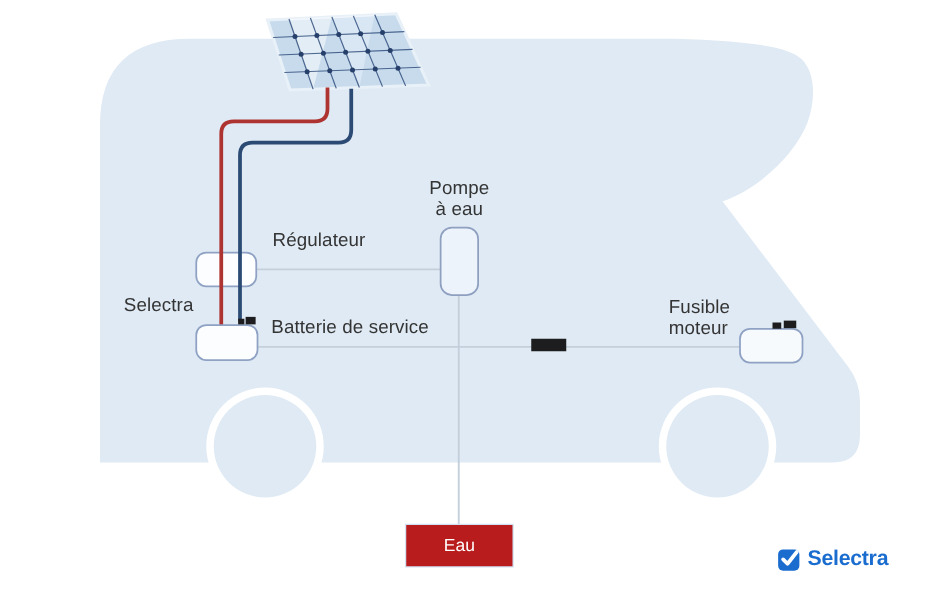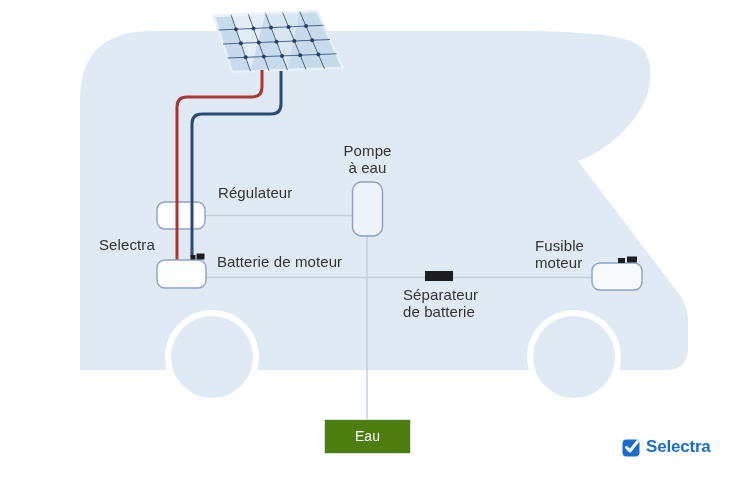--- a/index.html
+++ b/index.html
@@ -3,21 +3,21 @@
 <meta charset="utf-8">
 <style>
   html,body{margin:0;padding:0;background:#ffffff;}
   .stage{position:relative;width:750px;height:478px;background:#ffffff;overflow:hidden;
          font-family:"Liberation Sans",sans-serif;}
   .layer{position:absolute;left:0;top:0;}
   .lbl{position:absolute;font-size:15px;line-height:17px;color:#343434;
        white-space:pre-line;letter-spacing:.1px;}
   .lbl.center{text-align:center;}
   .eau-box{position:absolute;left:325px;top:420px;width:85px;height:33px;
-           background:#4d7c0f;color:#ffffff;font-size:14px;line-height:33px;
+           background:#b91c1c;color:#ffffff;font-size:14px;line-height:33px;
            text-align:center;box-shadow:0 0 0 1px #d3e2f3;}
   .logo{position:absolute;left:622px;top:437px;display:flex;align-items:center;gap:5px;}
   .logo-text{font-size:17px;font-weight:700;color:#1a6dcf;letter-spacing:-.2px;}
 </style>
 </head>
 <body>
 
 <div class="stage">
 
   <svg class="layer" width="750" height="478" viewBox="0 0 750 478">
@@ -94,27 +94,25 @@
       <rect x="592" y="263" width="50" height="27" rx="8" fill="rgba(252,254,255,0.8)" stroke-width="1.4" stroke="#8fa2c4"></rect>
       <rect x="618" y="258" width="7" height="5" fill="#1d1d1f"></rect>
       <rect x="627" y="256.5" width="10" height="6" fill="#1d1d1f"></rect>
     </g>
   </svg>
 
   <div class="lbl" style="left:99px;top:236px">Selectra</div>
 
   <div class="lbl" style="left:218px;top:184px">Régulateur</div>
 
-  <div class="lbl" style="left:217px;top:253px">Batterie de moteur</div>
+  <div class="lbl" style="left:217px;top:253px">Batterie de service</div>
 
   <div class="lbl center" style="left:325px;top:142px;width:85px">Pompe
 à eau</div>
 
-  <div class="lbl" style="left:403px;top:286px">Séparateur
-de batterie</div>
 
   <div class="lbl" style="left:535px;top:237px">Fusible
 moteur</div>
 
   <div class="eau-box">Eau</div>
 
   <div class="logo">
     <svg width="19" height="19" viewBox="0 0 19 19">
       <rect x="0.5" y="1.5" width="17" height="17" rx="4" fill="#1a6dcf"></rect>
       <path d="M4.5 9.5 L8 13 L15.5 3.5" fill="none" stroke="#ffffff" stroke-width="3" stroke-linecap="round" stroke-linejoin="round"></path>

